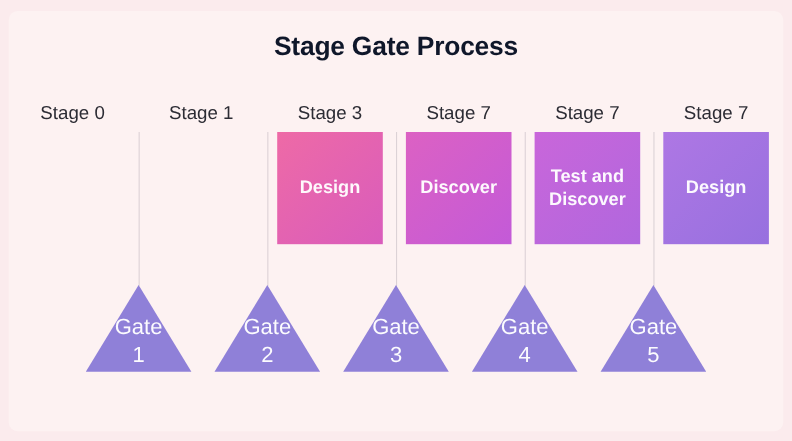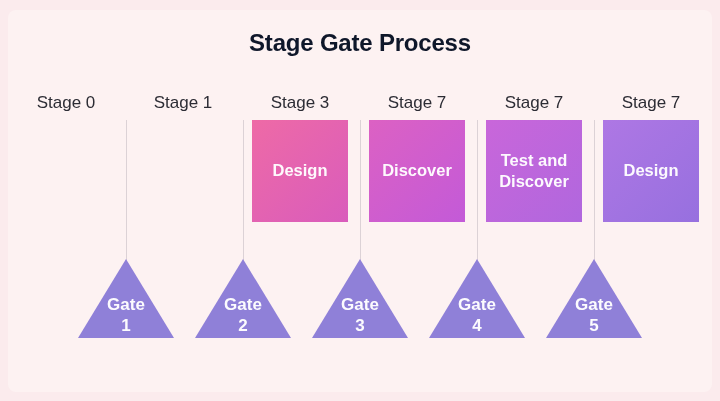--- a/index.html
+++ b/index.html
@@ -86,22 +86,22 @@
     left:0;top:0;
     width:0;height:0;
     border-left:48px solid transparent;
     border-right:48px solid transparent;
     border-bottom:79px solid #8f80d8;
   }
   .gate-label{
     position:absolute;
     left:0;right:0;bottom:2px;
     text-align:center;
-    font-size:17px;
-    font-weight:700;
+    font-size:20px;
+    font-weight:400;
     line-height:1.25;
     color:rgba(255,255,255,0.97);
   }
   .gate-label span{display:block;}
 </style>
 </head>
 <body>
 
 <div class="canvas">
   <div class="card"></div>

